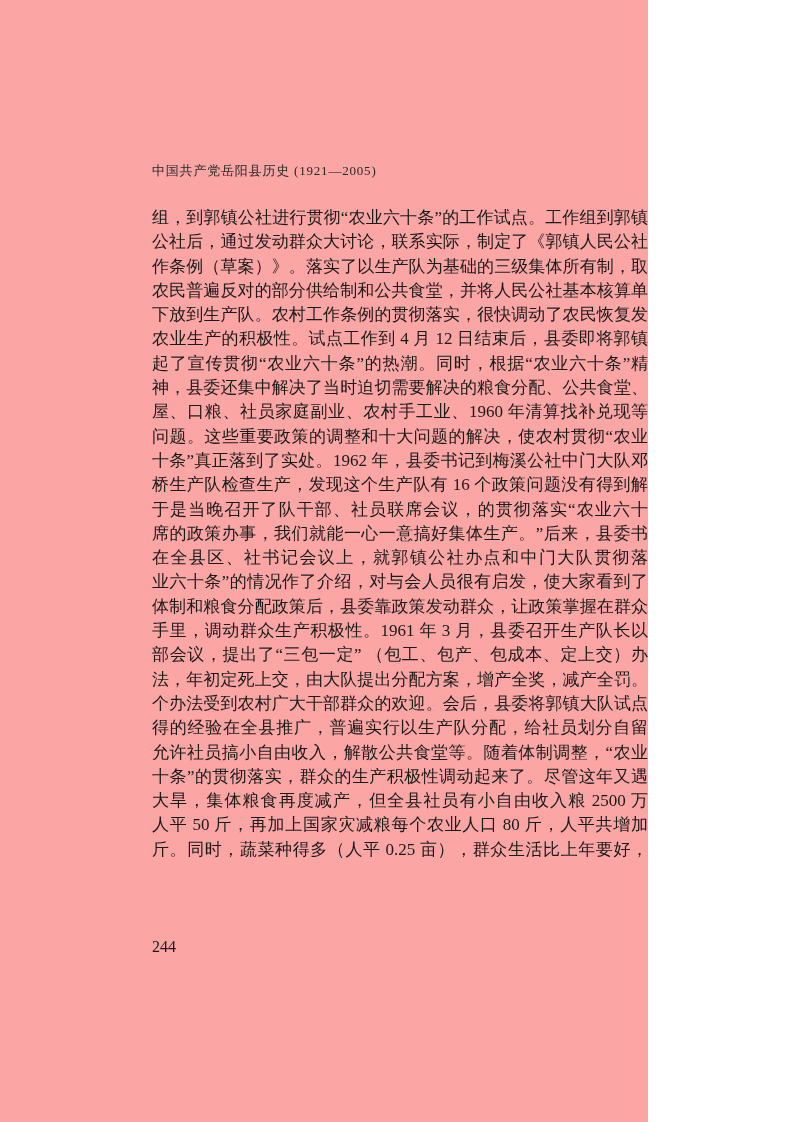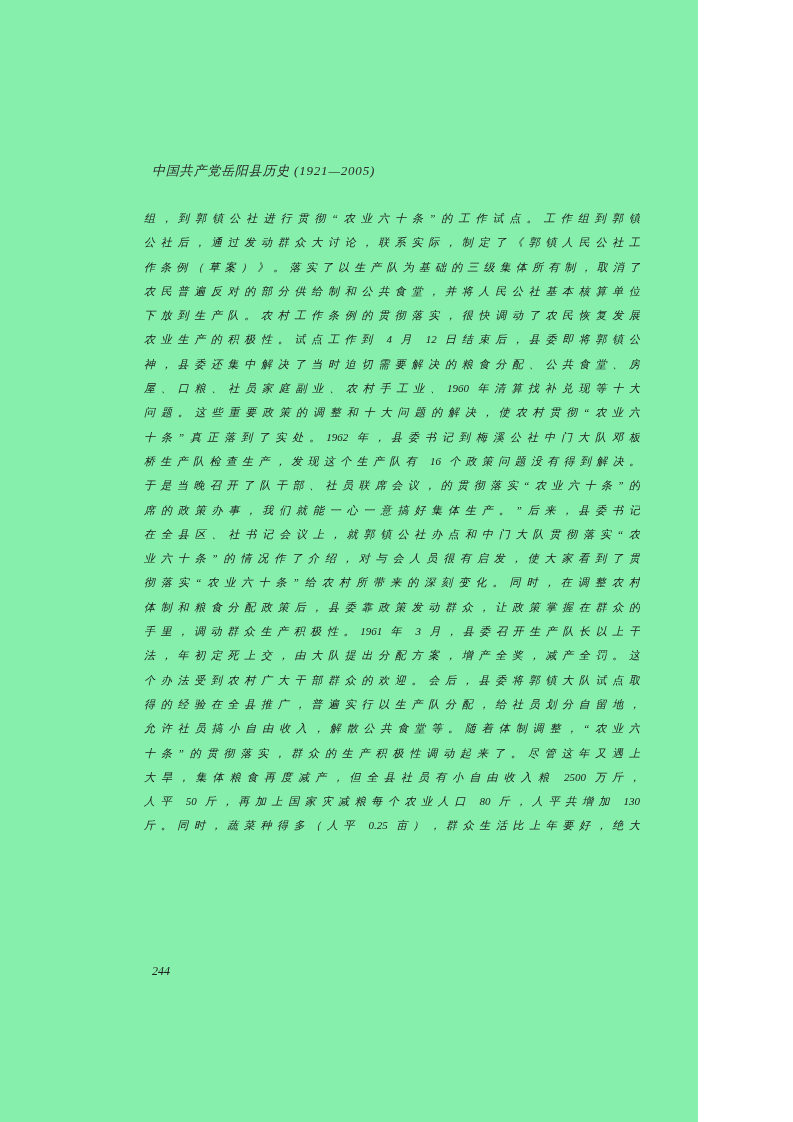--- a/index.html
+++ b/index.html
@@ -2,88 +2,88 @@
 <html><head>
 <meta charset="utf-8">
 <style>
   html, body {
     margin: 0;
     padding: 0;
     background: #ffffff;
   }
   .page {
     position: relative;
-    width: 698px;
+    width: 648px;
     height: 1122px;
-    background: #86efac;
+    background: #fca5a5;
     overflow: hidden;
     font-family: "Liberation Serif", "DejaVu Serif", serif;
     color: #1b1b1b;
-    font-style: italic;
   }
   .running-header {
     position: absolute;
     left: 152px;
     top: 162px;
     font-size: 13px;
     letter-spacing: 0.8px;
     color: #2a2a2a;
     font-family: "Liberation Serif", "DejaVu Serif", serif;
     white-space: nowrap;
   }
   .body-text {
     position: absolute;
-    left: 144px;
+    left: 152px;
     top: 206px;
     width: 496px;
-    font-size: 11px;
+    font-size: 17px;
     line-height: 24.3px;
     text-align: justify;
   }
   .body-text .line {
     text-align: justify;
     text-align-last: justify;
     height: 24.3px;
     overflow: hidden;
   }
   .page-number {
     position: absolute;
     left: 152px;
-    top: 964px;
-    font-size: 12px;
+    top: 938px;
+    font-size: 16px;
     color: #1b1b1b;
     font-family: "Liberation Serif", "DejaVu Serif", serif;
   }
 </style>
 </head>
 <body>
 
 <div class="page">
 
   <div class="running-header">中国共产党岳阳县历史 (1921—2005)</div>
 
   <div class="body-text">
       <div class="line">组，到郭镇公社进行贯彻“农业六十条”的工作试点。工作组到郭镇</div>
       <div class="line">公社后，通过发动群众大讨论，联系实际，制定了《郭镇人民公社工</div>
       <div class="line">作条例（草案）》。落实了以生产队为基础的三级集体所有制，取消了</div>
       <div class="line">农民普遍反对的部分供给制和公共食堂，并将人民公社基本核算单位</div>
       <div class="line">下放到生产队。农村工作条例的贯彻落实，很快调动了农民恢复发展</div>
       <div class="line">农业生产的积极性。试点工作到 4 月 12 日结束后，县委即将郭镇公</div>
+      <div class="line">起了宣传贯彻“农业六十条”的热潮。同时，根据“农业六十条”精</div>
       <div class="line">神，县委还集中解决了当时迫切需要解决的粮食分配、公共食堂、房</div>
       <div class="line">屋、口粮、社员家庭副业、农村手工业、1960 年清算找补兑现等十大</div>
       <div class="line">问题。这些重要政策的调整和十大问题的解决，使农村贯彻“农业六</div>
       <div class="line">十条”真正落到了实处。1962 年，县委书记到梅溪公社中门大队邓板</div>
       <div class="line">桥生产队检查生产，发现这个生产队有 16 个政策问题没有得到解决。</div>
       <div class="line">于是当晚召开了队干部、社员联席会议，的贯彻落实“农业六十条”的</div>
       <div class="line">席的政策办事，我们就能一心一意搞好集体生产。”后来，县委书记</div>
       <div class="line">在全县区、社书记会议上，就郭镇公社办点和中门大队贯彻落实“农</div>
       <div class="line">业六十条”的情况作了介绍，对与会人员很有启发，使大家看到了贯</div>
-      <div class="line">彻落实“农业六十条”给农村所带来的深刻变化。同时，在调整农村</div>
       <div class="line">体制和粮食分配政策后，县委靠政策发动群众，让政策掌握在群众的</div>
       <div class="line">手里，调动群众生产积极性。1961 年 3 月，县委召开生产队长以上干</div>
+      <div class="line">部会议，提出了“三包一定” （包工、包产、包成本、定上交）办</div>
       <div class="line">法，年初定死上交，由大队提出分配方案，增产全奖，减产全罚。这</div>
       <div class="line">个办法受到农村广大干部群众的欢迎。会后，县委将郭镇大队试点取</div>
       <div class="line">得的经验在全县推广，普遍实行以生产队分配，给社员划分自留地，</div>
       <div class="line">允许社员搞小自由收入，解散公共食堂等。随着体制调整，“农业六</div>
       <div class="line">十条”的贯彻落实，群众的生产积极性调动起来了。尽管这年又遇上</div>
       <div class="line">大旱，集体粮食再度减产，但全县社员有小自由收入粮 2500 万斤，</div>
       <div class="line">人平 50 斤，再加上国家灾减粮每个农业人口 80 斤，人平共增加 130</div>
       <div class="line">斤。同时，蔬菜种得多（人平 0.25 亩），群众生活比上年要好，绝大</div>
     </div>
 

